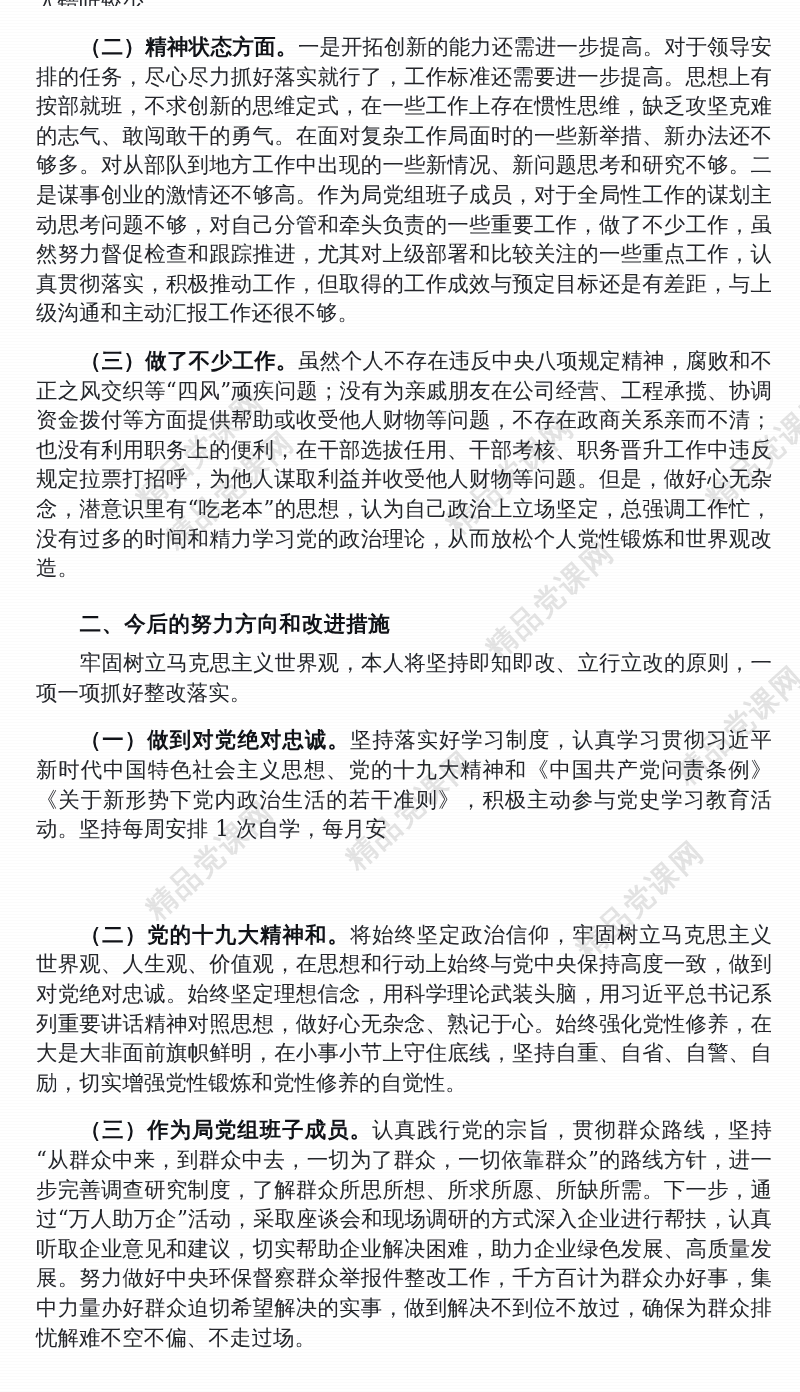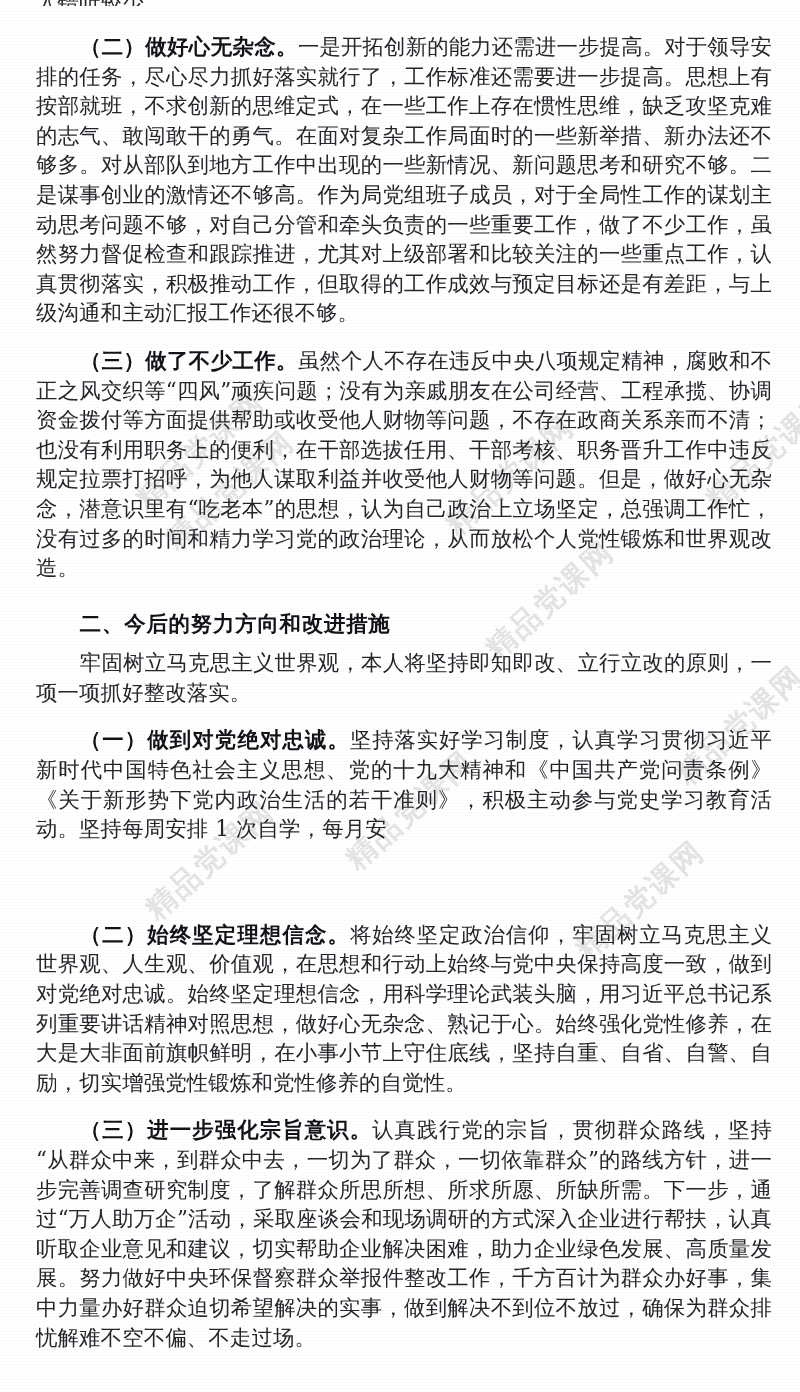--- a/index.html
+++ b/index.html
@@ -150,21 +150,21 @@
       <span class="watermark" style="left: 560px; top: 880px; font-size: 30px; color: rgb(191, 191, 191); transform: rotate(-42deg);">精品党课网</span>
     </div>
 
   <div class="text-layer">
     <div class="doc-body">
 
       <p class="clipped-line">入错听较少。</p>
 
       <div class="gap-md"></div>
 
-      <p class="para indent"><span class="run-bold">（二）做好心无杂念。</span><span>一是开拓创新的能力还需进一步提高。对于领导安排的任务，尽心尽力抓好落实就行了，工作标准还需要进一步提高。思想上有按部就班，不求创新的思维定式，在一些工作上存在惯性思维，缺乏攻坚克难的志气、敢闯敢干的勇气。在面对复杂工作局面时的一些新举措、新办法还不够多。对从部队到地方工作中出现的一些新情况、新问题思考和研究不够。二是谋事创业的激情还不够高。作为局党组班子成员，对于全局性工作的谋划主动思考问题不够，对自己分管和牵头负责的一些重要工作，做了不少工作，虽然努力督促检查和跟踪推进，尤其对上级部署和比较关注的一些重点工作，认真贯彻落实，积极推动工作，但取得的工作成效与预定目标还是有差距，与上级沟通和主动汇报工作还很不够。</span></p>
+      <p class="para indent"><span class="run-bold">（二）精神状态方面。</span><span>一是开拓创新的能力还需进一步提高。对于领导安排的任务，尽心尽力抓好落实就行了，工作标准还需要进一步提高。思想上有按部就班，不求创新的思维定式，在一些工作上存在惯性思维，缺乏攻坚克难的志气、敢闯敢干的勇气。在面对复杂工作局面时的一些新举措、新办法还不够多。对从部队到地方工作中出现的一些新情况、新问题思考和研究不够。二是谋事创业的激情还不够高。作为局党组班子成员，对于全局性工作的谋划主动思考问题不够，对自己分管和牵头负责的一些重要工作，做了不少工作，虽然努力督促检查和跟踪推进，尤其对上级部署和比较关注的一些重点工作，认真贯彻落实，积极推动工作，但取得的工作成效与预定目标还是有差距，与上级沟通和主动汇报工作还很不够。</span></p>
 
       <div class="gap-md"></div>
 
       <p class="para indent"><span class="run-bold">（三）做了不少工作。</span><span>虽然个人不存在违反中央八项规定精神，腐败和不正之风交织等“四风”顽疾问题；没有为亲戚朋友在公司经营、工程承揽、协调资金拨付等方面提供帮助或收受他人财物等问题，不存在政商关系亲而不清；也没有利用职务上的便利，在干部选拔任用、干部考核、职务晋升工作中违反规定拉票打招呼，为他人谋取利益并收受他人财物等问题。但是，做好心无杂念，潜意识里有“吃老本”的思想，认为自己政治上立场坚定，总强调工作忙，没有过多的时间和精力学习党的政治理论，从而放松个人党性锻炼和世界观改造。</span></p>
 
       <div class="gap-lg"></div>
 
       <p class="heading-line">二、今后的努力方向和改进措施</p>
 
       <div class="gap-sm"></div>
@@ -173,24 +173,24 @@
 
       <div class="gap-md"></div>
 
       <p class="para indent"><span class="run-bold">（一）做到对党绝对忠诚。</span><span>坚持落实好学习制度，认真学习贯彻习近平新时代中国特色社会主义思想、党的十九大精神和《中国共产党问责条例》《关于新形势下党内政治生活的若干准则》，积极主动参与党史学习教育活动。坚持每周安排 1 次自学，每月安</span></p>
 
       <div class="page-break-gap"></div>
 
 
       <div class="gap-md"></div>
 
-      <p class="para indent"><span class="run-bold">（二）始终坚定理想信念。</span><span>将始终坚定政治信仰，牢固树立马克思主义世界观、人生观、价值观，在思想和行动上始终与党中央保持高度一致，做到对党绝对忠诚。始终坚定理想信念，用科学理论武装头脑，用习近平总书记系列重要讲话精神对照思想，做好心无杂念、熟记于心。始终强化党性修养，在大是大非面前旗帜鲜明，在小事小节上守住底线，坚持自重、自省、自警、自励，切实增强党性锻炼和党性修养的自觉性。</span></p>
+      <p class="para indent"><span class="run-bold">（二）党的十九大精神和。</span><span>将始终坚定政治信仰，牢固树立马克思主义世界观、人生观、价值观，在思想和行动上始终与党中央保持高度一致，做到对党绝对忠诚。始终坚定理想信念，用科学理论武装头脑，用习近平总书记系列重要讲话精神对照思想，做好心无杂念、熟记于心。始终强化党性修养，在大是大非面前旗帜鲜明，在小事小节上守住底线，坚持自重、自省、自警、自励，切实增强党性锻炼和党性修养的自觉性。</span></p>
 
       <div class="gap-md"></div>
 
-      <p class="para indent"><span class="run-bold">（三）进一步强化宗旨意识。</span><span>认真践行党的宗旨，贯彻群众路线，坚持“从群众中来，到群众中去，一切为了群众，一切依靠群众”的路线方针，进一步完善调查研究制度，了解群众所思所想、所求所愿、所缺所需。下一步，通过“万人助万企”活动，采取座谈会和现场调研的方式深入企业进行帮扶，认真听取企业意见和建议，切实帮助企业解决困难，助力企业绿色发展、高质量发展。努力做好中央环保督察群众举报件整改工作，千方百计为群众办好事，集中力量办好群众迫切希望解决的实事，做到解决不到位不放过，确保为群众排忧解难不空不偏、不走过场。</span></p>
+      <p class="para indent"><span class="run-bold">（三）作为局党组班子成员。</span><span>认真践行党的宗旨，贯彻群众路线，坚持“从群众中来，到群众中去，一切为了群众，一切依靠群众”的路线方针，进一步完善调查研究制度，了解群众所思所想、所求所愿、所缺所需。下一步，通过“万人助万企”活动，采取座谈会和现场调研的方式深入企业进行帮扶，认真听取企业意见和建议，切实帮助企业解决困难，助力企业绿色发展、高质量发展。努力做好中央环保督察群众举报件整改工作，千方百计为群众办好事，集中力量办好群众迫切希望解决的实事，做到解决不到位不放过，确保为群众排忧解难不空不偏、不走过场。</span></p>
 
     </div>
   </div>
 
   <div class="scan-noise"></div>
 
 </div>
 
 </body></html>

